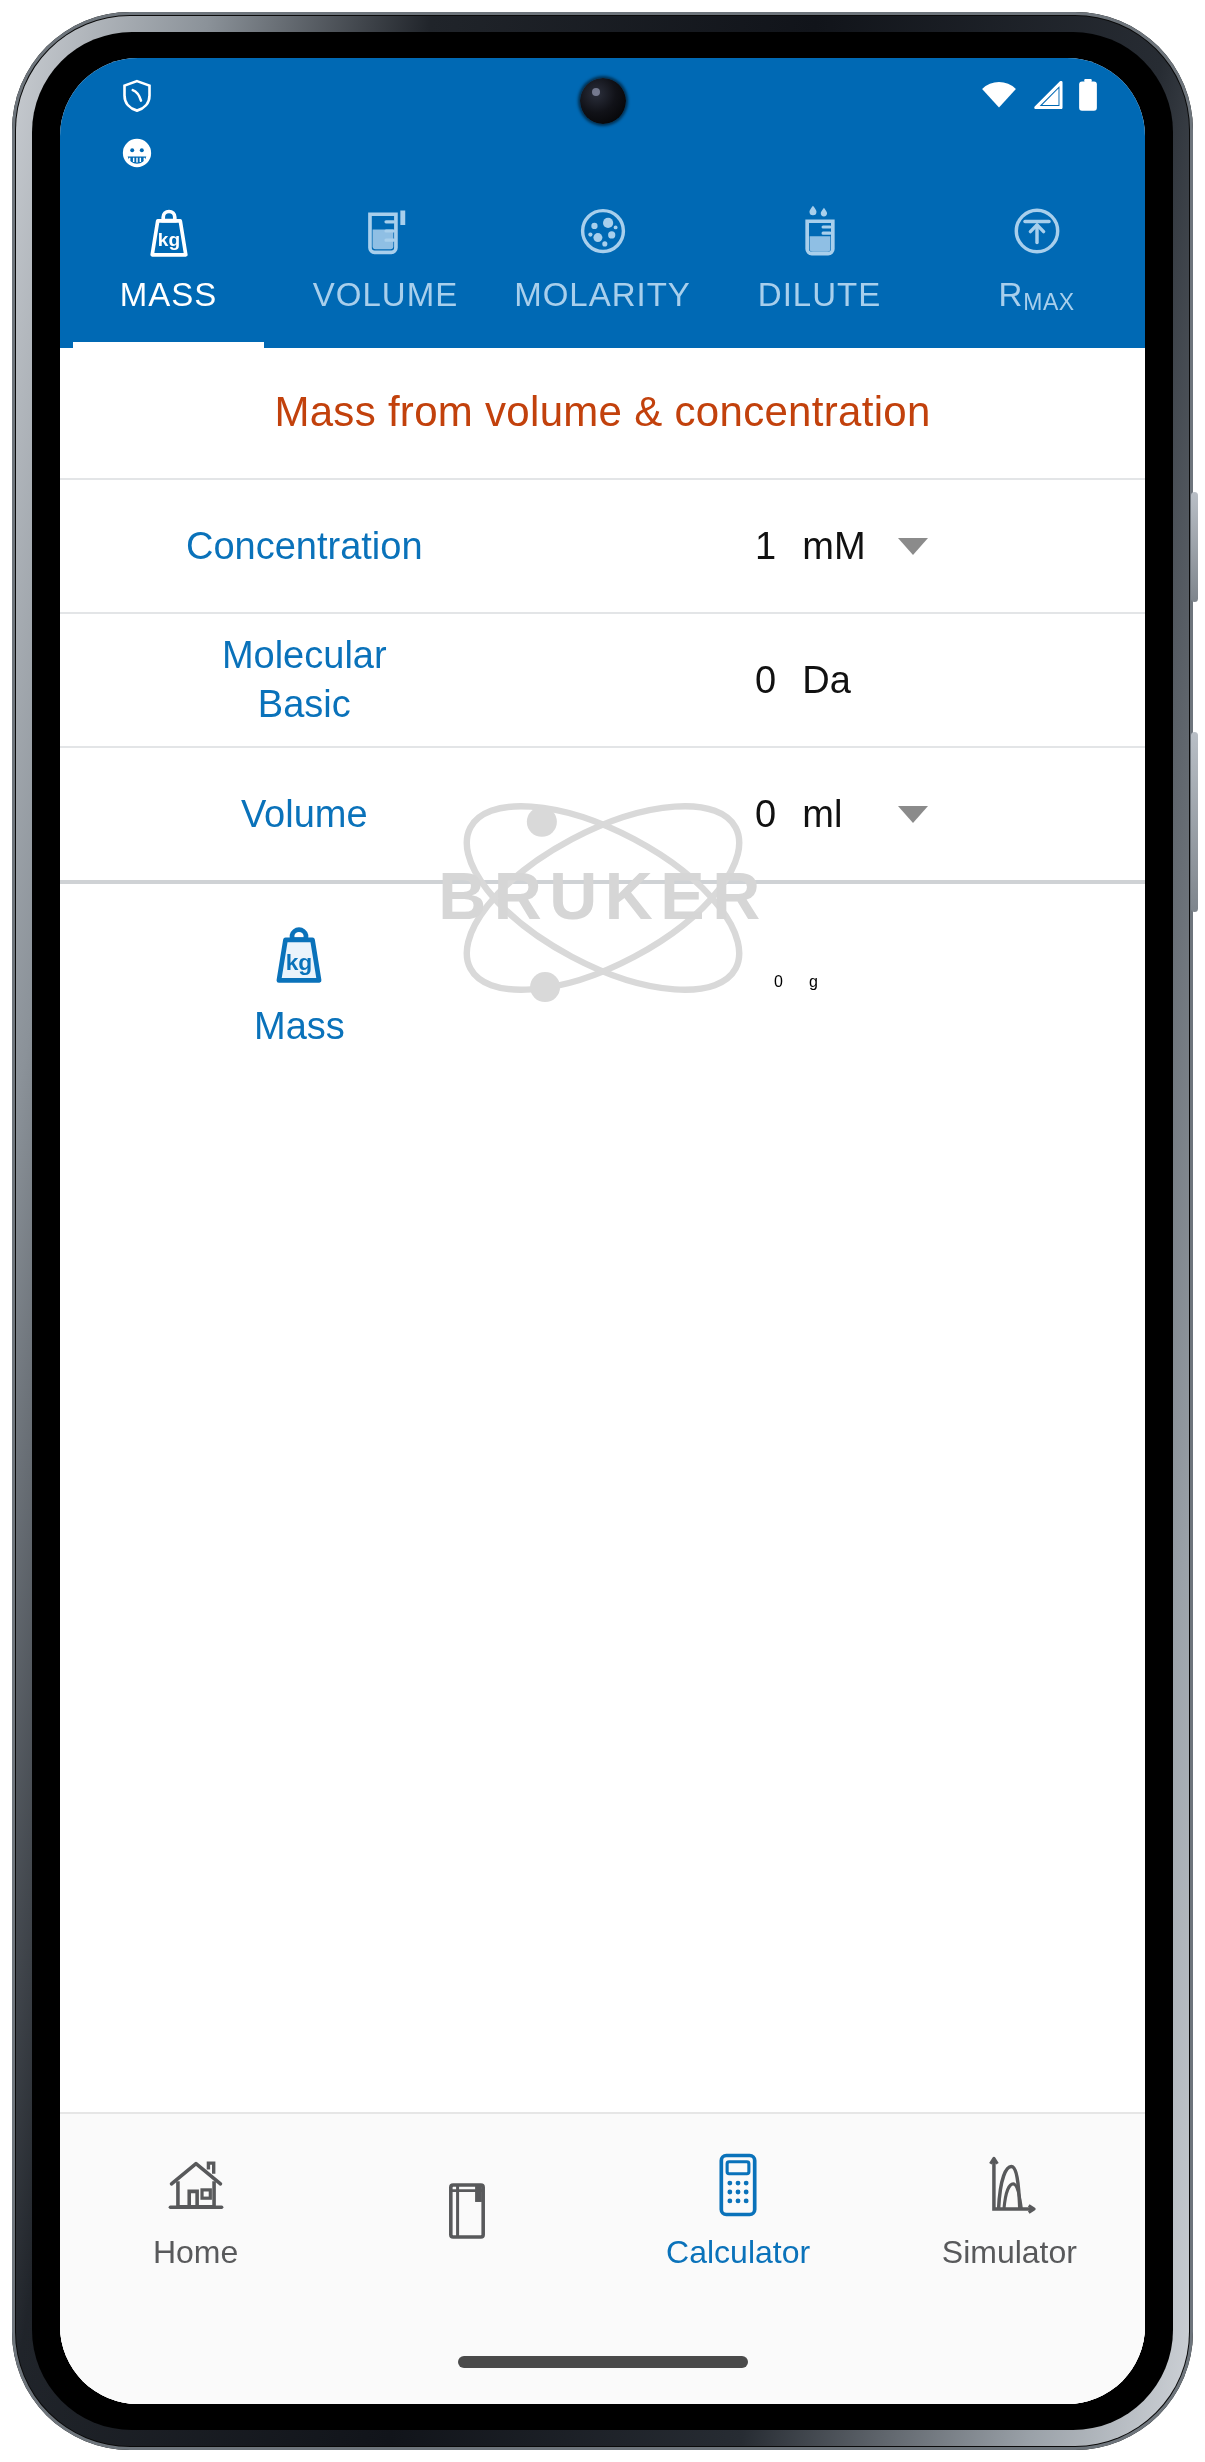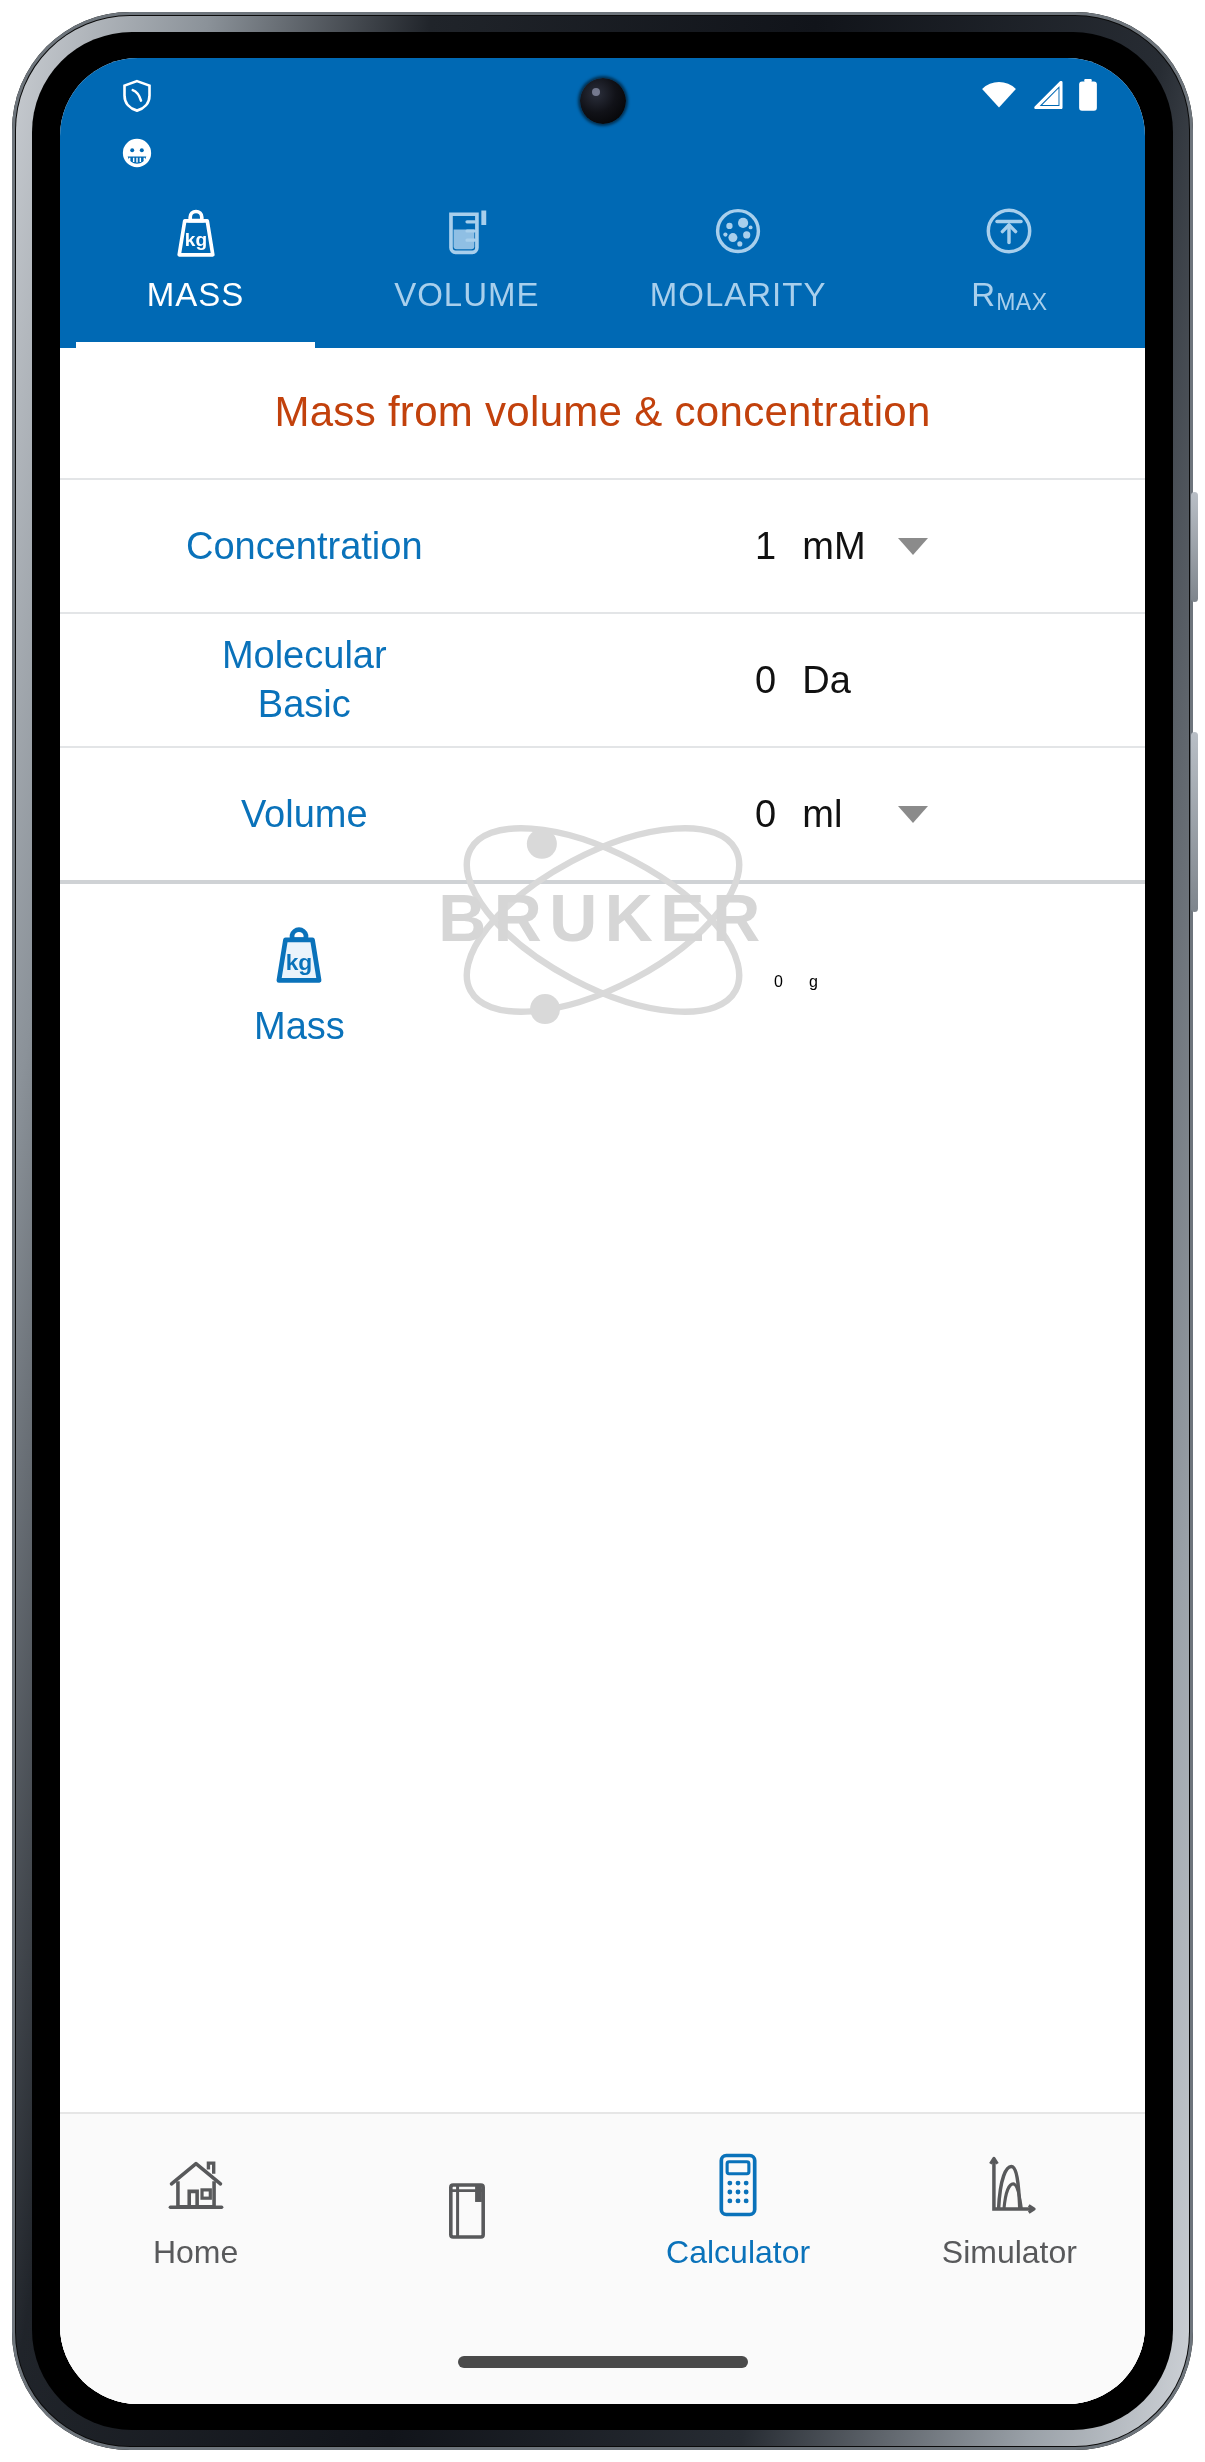--- a/index.html
+++ b/index.html
@@ -238,21 +238,21 @@
     display: flex;
     align-items: center;
     justify-content: center;
     gap: 26px;
   }
 
   
   #watermark {
     position: absolute;
     left: 50%;
-    top: 454px;
+    top: 432px;
     transform: translateX(-50%);
     width: 430px;
     opacity: 1;
     pointer-events: none;
   }
 
   
   #bottom-nav {
     position: absolute;
     left: 0; right: 0;
@@ -389,20 +389,32 @@
           <circle class="ic-fill" cx="23.8" cy="21.6" r="2.4"></circle>
           <circle class="ic-fill" cx="14.6" cy="23.4" r="3.0"></circle>
           <circle class="ic-fill" cx="19.2" cy="27.6" r="1.7"></circle>
           <circle class="ic-fill" cx="9.6" cy="21.4" r="1.4"></circle>
           <circle class="ic-fill" cx="26.4" cy="16.6" r="1.3"></circle>
         </svg>
       </span>
       <span class="tab-label">MOLARITY</span>
     </div>
 
+    <div class="tab">
+      <span class="tab-icon">
+        <svg width="50" height="58" viewBox="0 0 32 38">
+          <path class="ic-fill" d="M11.4 2.4 c1.6 2.1 2.3 3.1 2.3 4 a2.3 2.3 0 0 1-4.6 0 c0-0.9 0.7-1.9 2.3-4 Z"></path>
+          <path class="ic-fill" d="M18.6 3.8 c1.4 1.9 2 2.8 2 3.6 a2.05 2.05 0 0 1-4.1 0 c0-0.8 0.6-1.7 2.1-3.6 Z"></path>
+          <path class="ic-stroke" d="M7.6 12.6 h16.8 v18.2 a3 3 0 0 1-3 3 H10.6 a3 3 0 0 1-3-3 Z" fill="none" stroke-width="2.4"></path>
+          <path class="ic-fill" d="M9.2 22.4 h13.6 v8.2 a2 2 0 0 1-2 2 H11.2 a2 2 0 0 1-2-2 Z" opacity="0.85"></path>
+          <path class="ic-stroke" d="M18 16.4 h4.6 M18 20.4 h4.6" stroke-width="2" stroke-linecap="round"></path>
+        </svg>
+      </span>
+      <span class="tab-label">DILUTE</span>
+    </div>
 
     <div class="tab">
       <span class="tab-icon">
         <svg width="54" height="58" viewBox="0 0 36 38">
           <circle class="ic-stroke" cx="18" cy="19" r="13.8" fill="none" stroke-width="2.3"></circle>
           <path class="ic-stroke" d="M10 12.6 h16" stroke-width="2.3" stroke-linecap="round"></path>
           <path class="ic-stroke" d="M18 26.6 V15.2" stroke-width="2.3" stroke-linecap="round"></path>
           <path class="ic-stroke" d="M13.6 19.4 L18 14.9 L22.4 19.4" fill="none" stroke-width="2.3" stroke-linecap="round" stroke-linejoin="round"></path>
         </svg>
       </span>

